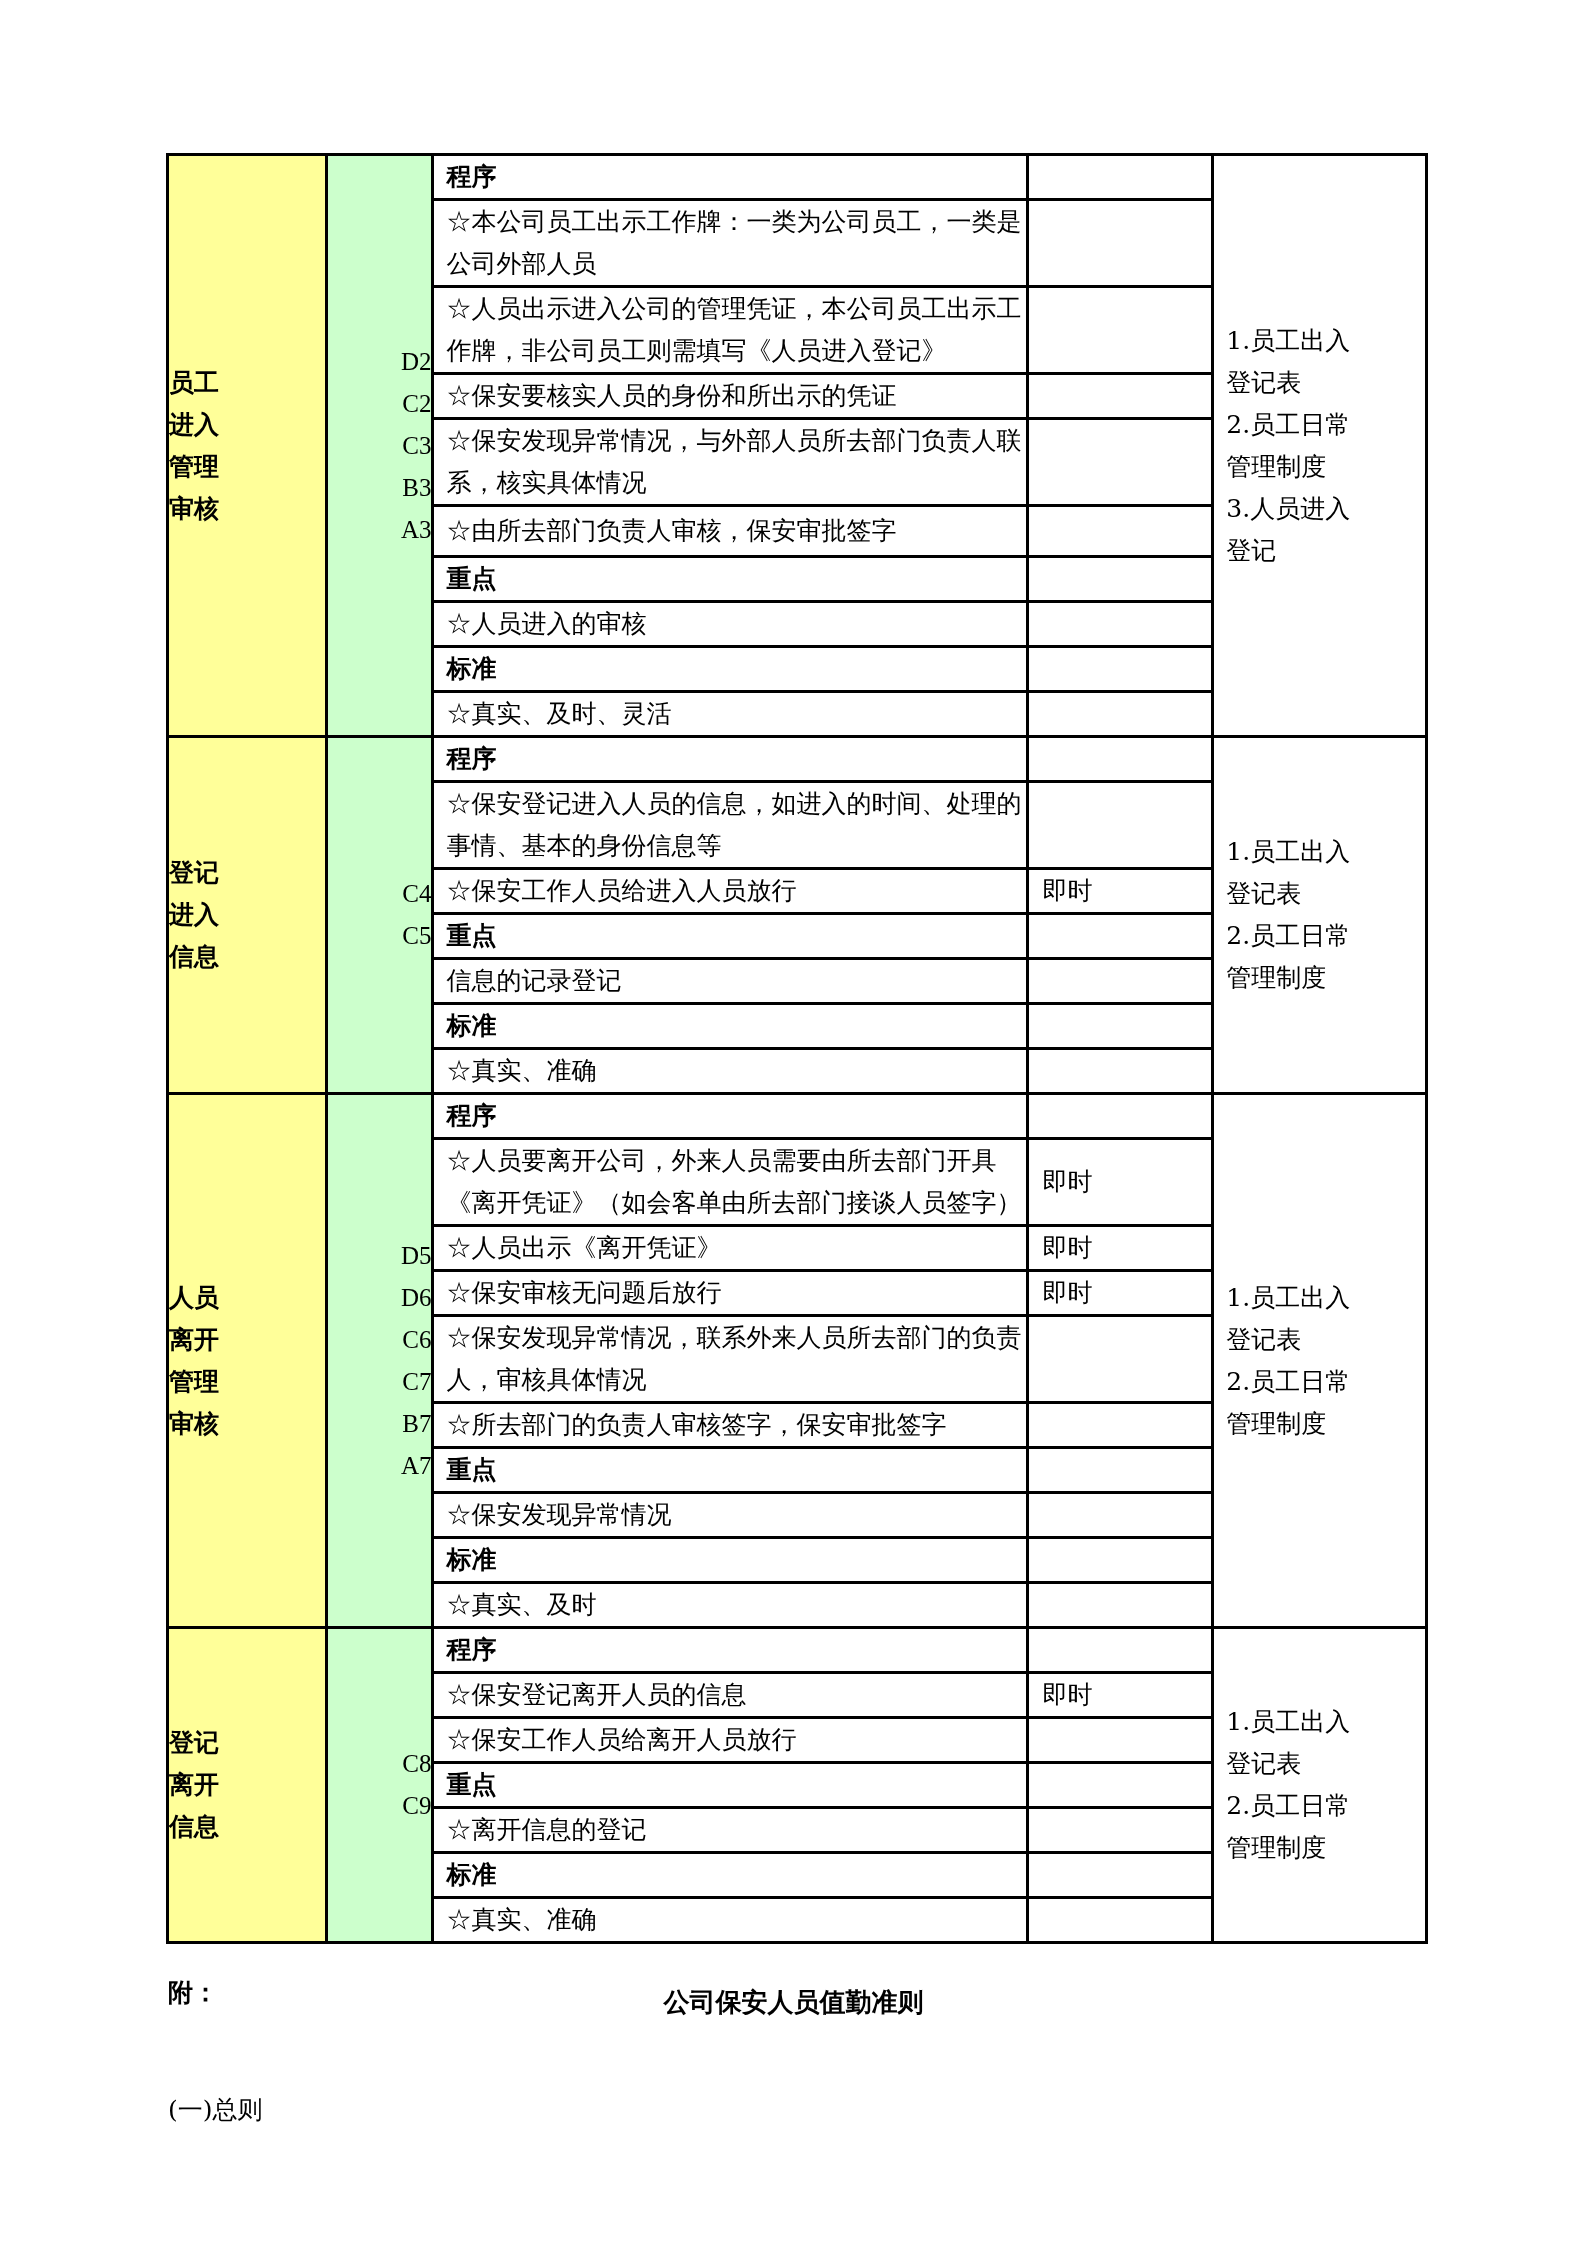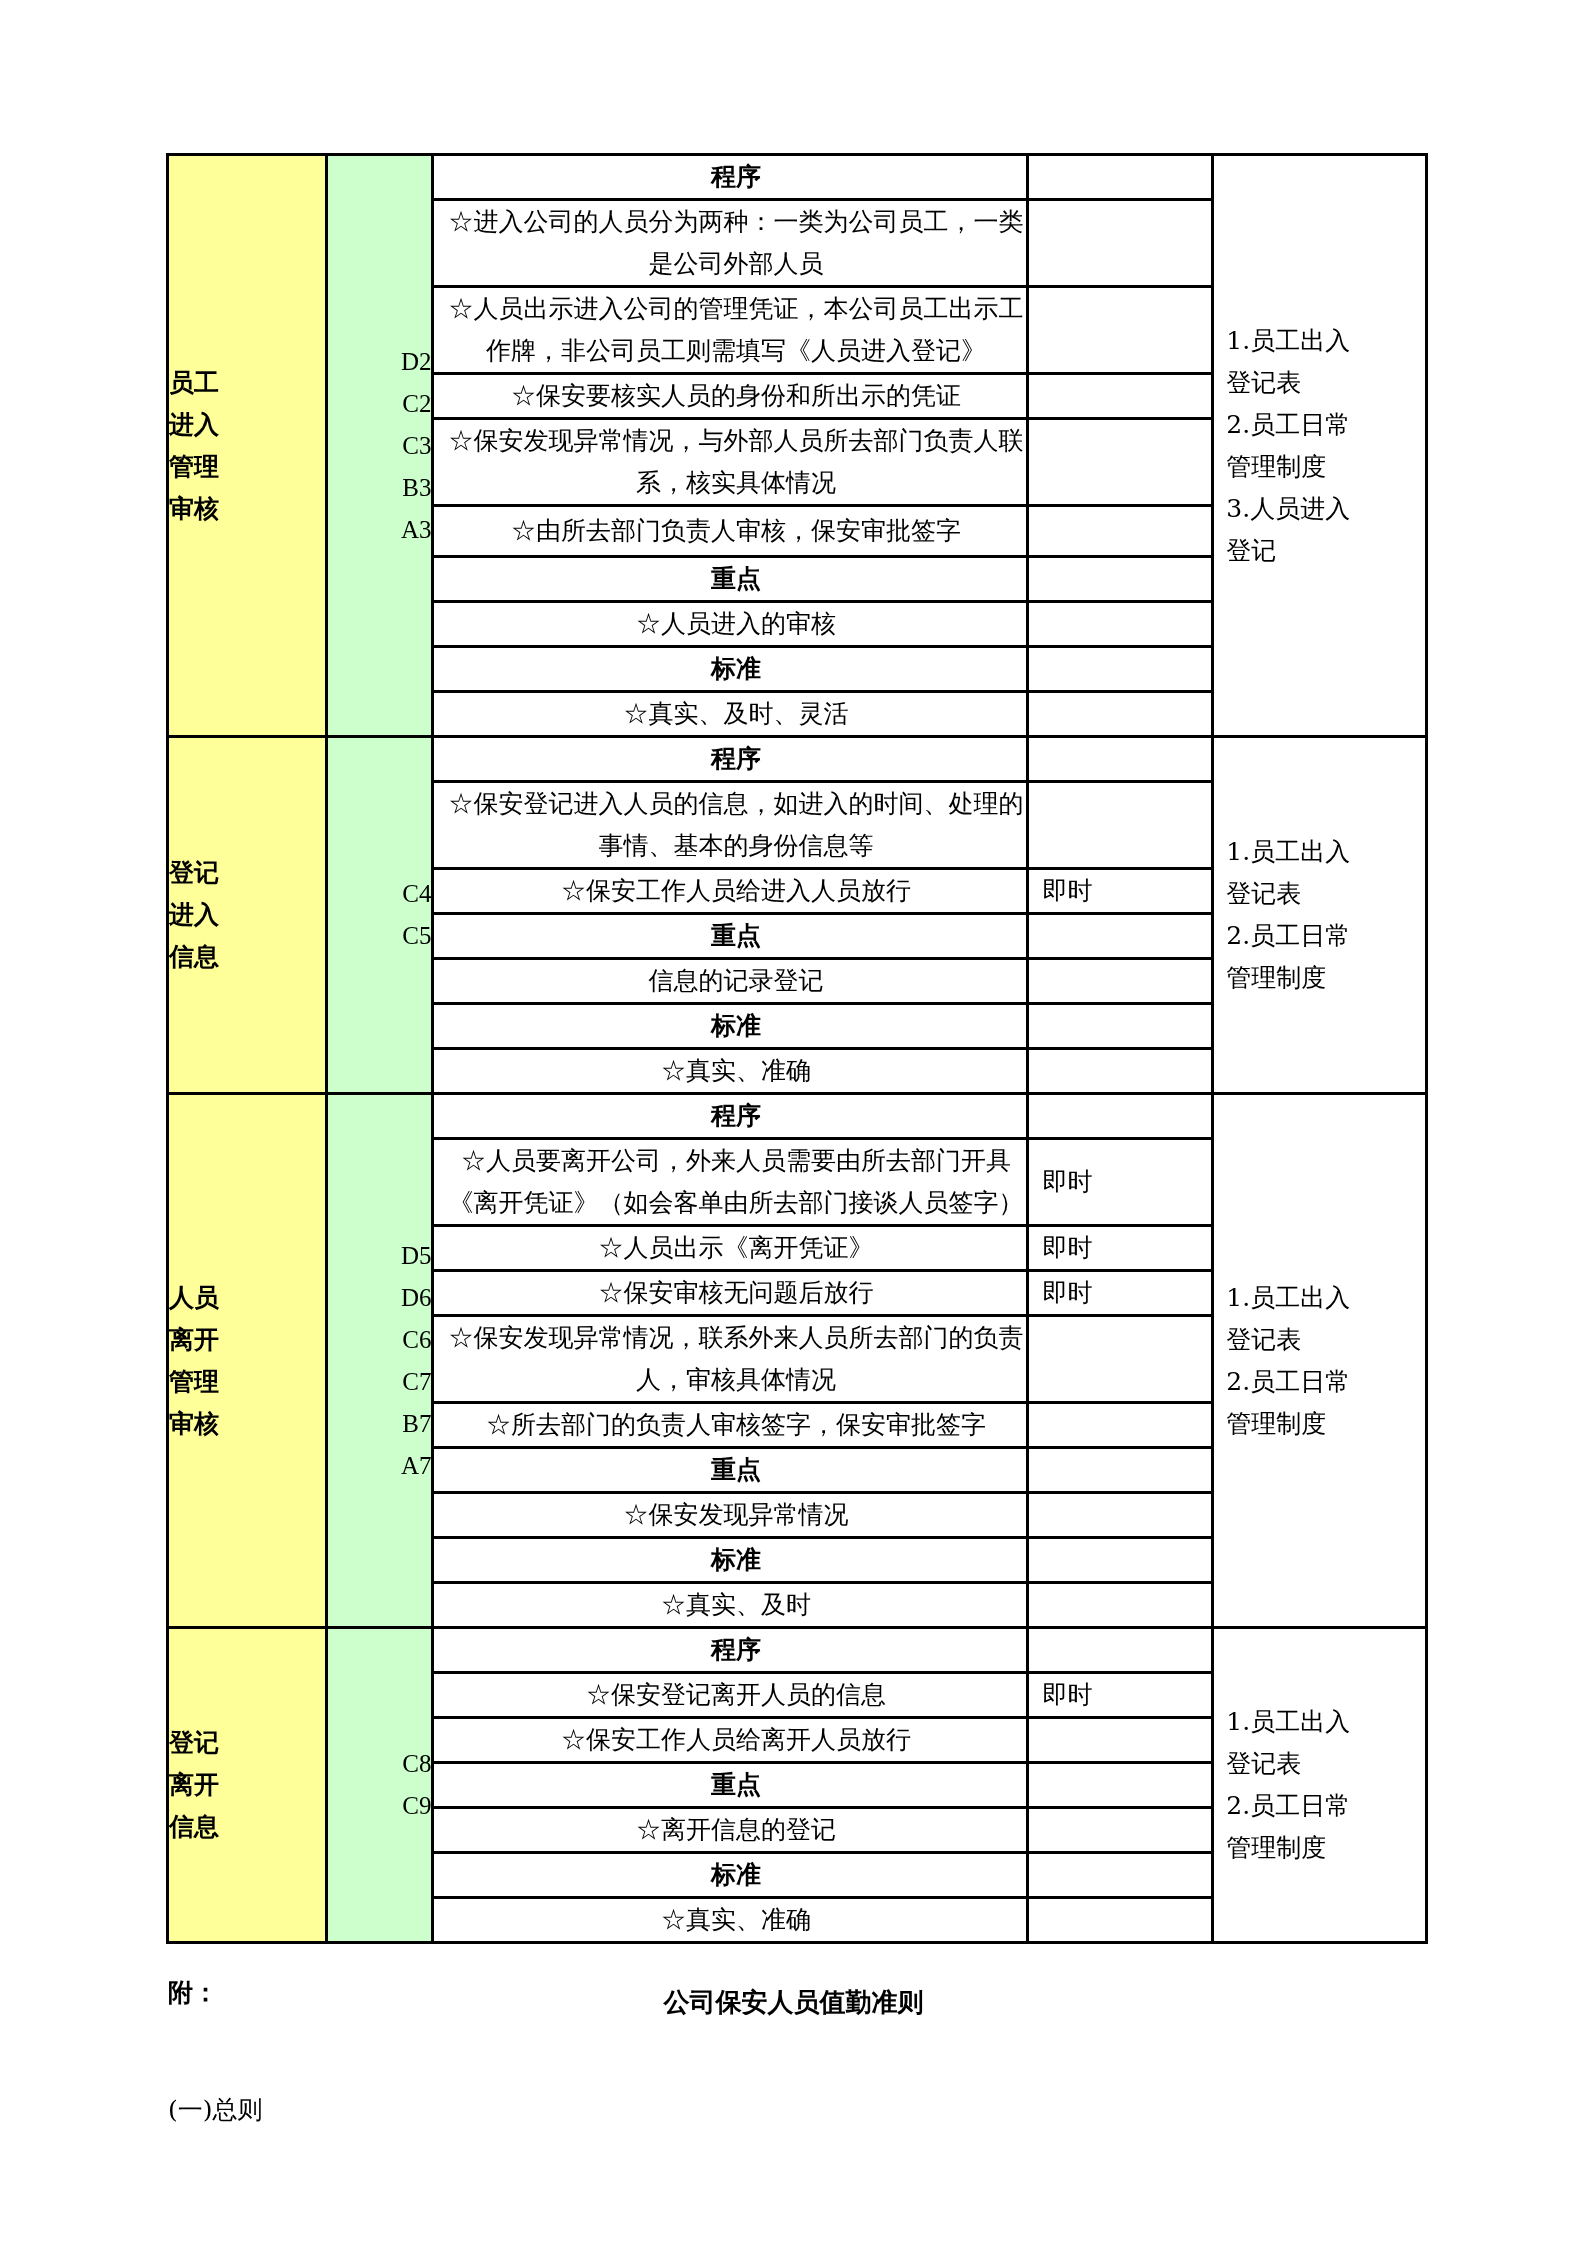--- a/index.html
+++ b/index.html
@@ -2,21 +2,21 @@
 <html><head>
 <meta charset="utf-8">
 <style>
   html,body{margin:0;padding:0;background:#fff;}
   body{width:1587px;height:2245px;position:relative;overflow:hidden;
        font-family:"DejaVu Serif","Liberation Serif",serif;color:#000;}
   .tbl{position:absolute;left:166px;top:153px;width:1262px;border-collapse:collapse;table-layout:fixed;}
   .tbl td{border:3px solid #000;padding:0;vertical-align:middle;font-size:25px;line-height:42px;}
   .c-title{width:123px;background:#FFFF99;text-align:left;font-weight:bold;}
   .c-code{width:81px;background:#CCFFCC;text-align:right;font-family:"Liberation Serif","DejaVu Serif",serif;font-size:26px;}
-  .c-step{width:674px;padding-left:12px !important;text-align:center;}
+  .c-step{width:674px;padding-left:12px !important;}
   .c-time{width:207px;padding-left:14px !important;}
   .c-note{width:170px;padding-left:12px !important;vertical-align:middle;}
   .hdr{font-weight:bold;}
   .tl{display:block;}
   .note-line{display:block;}
   .after{position:absolute;font-size:25px;}
   #fu{left:168px;top:1976px;font-weight:bold;}
   #title{left:0;width:1587px;top:1985px;text-align:center;font-weight:bold;font-size:26px;}
   #sec1{left:168px;top:2093px;}
 </style>
@@ -51,21 +51,21 @@
         <td class="c-note" rowspan="10">
           <span class="note-line">1.员工出入</span>
           <span class="note-line">登记表</span>
           <span class="note-line">2.员工日常</span>
           <span class="note-line">管理制度</span>
           <span class="note-line">3.人员进入</span>
           <span class="note-line">登记</span>
         </td>
       </tr>
       <tr style="height: 85px;">
-        <td class="c-step">☆进入公司的人员分为两种：一类为公司员工，一类是公司外部人员</td>
+        <td class="c-step">☆本公司员工出示工作牌：一类为公司员工，一类是公司外部人员</td>
         <td class="c-time"></td>
       </tr>
       <tr style="height: 86px;">
         <td class="c-step">☆人员出示进入公司的管理凭证，本公司员工出示工作牌，非公司员工则需填写《人员进入登记》</td>
         <td class="c-time"></td>
       </tr>
       <tr style="height: 42px;">
         <td class="c-step">☆保安要核实人员的身份和所出示的凭证</td>
         <td class="c-time"></td>
       </tr>

